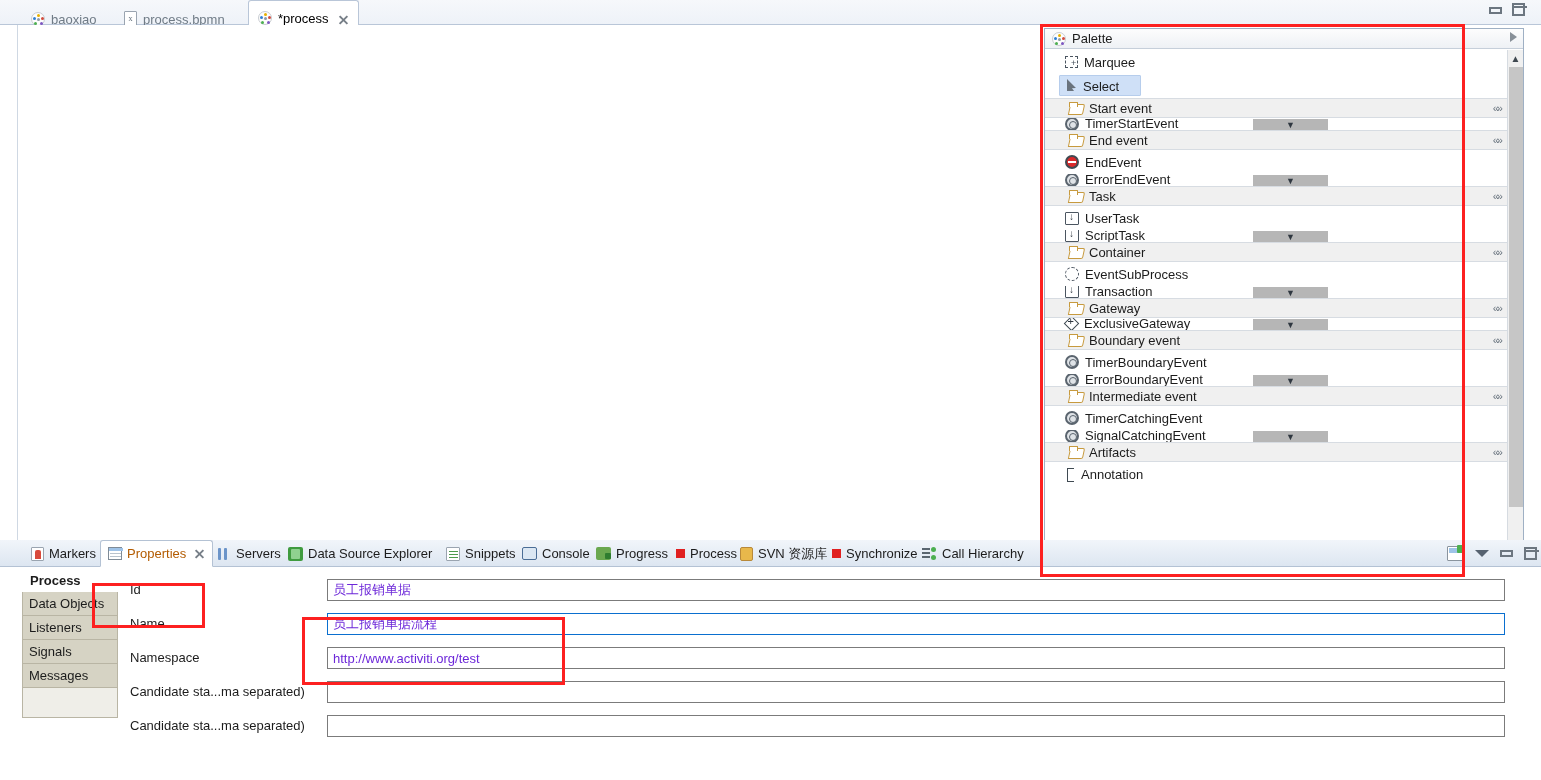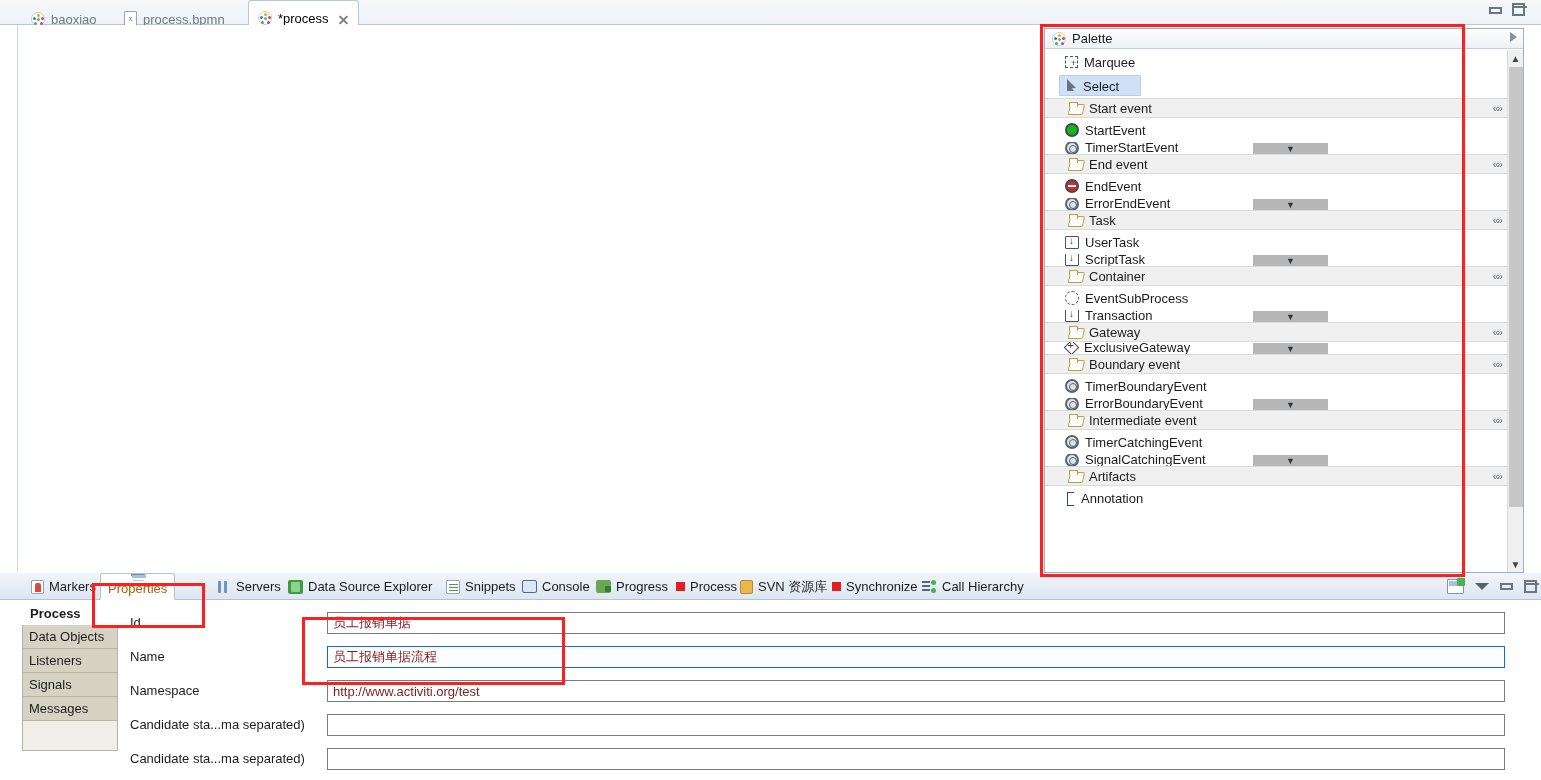--- a/index.html
+++ b/index.html
@@ -206,35 +206,35 @@
   .ico-annot { width:10px;height:13px;display:inline-block;position:relative; }
   .ico-annot::before{
     content:""; position:absolute; left:2px; top:0; width:6px; height:12px;
     border:1.5px solid #3f4a52; border-right:none;
   }
 
   .redbox { position:absolute; border:3px solid #fd2020; pointer-events:none; z-index:40; }
 
   
   .bottom-view {
-    position:absolute; left:0; top:573px; width:1541px; height:207px;
+    position:absolute; left:0; top:540px; width:1541px; height:207px;
     background:#ffffff;
   }
   .view-tabbar {
     position:absolute; left:0; top:0; width:1541px; height:27px;
     background: linear-gradient(to bottom,#f1f5fa 0%,#dde6f1 100%);
     border-bottom:1px solid #b4c2d4;
   }
   .vtab {
     position:absolute; top:0; height:27px; display:flex; align-items:center; gap:5px;
     padding:0 7px; font-size:13px; white-space:nowrap; color:#1c1c1c;
   }
   .vtab.active {
     background:#ffffff; border:1px solid #b4c2d4; border-bottom-color:#fff;
-    border-radius:3px 3px 0 0; color:#b35b00;flex-direction:column;
+    border-radius:3px 3px 0 0; color:#b35b00;
   }
   .vtoolbar { position:absolute; right:4px; top:0; height:27px; display:flex; align-items:center; gap:11px; }
 
   .ico-marker { width:13px;height:14px;display:inline-block;position:relative;background:#fff;border:1px solid #9aa4b0;border-radius:1px; }
   .ico-marker::after{ content:""; position:absolute; left:3px; top:2px; width:6px;height:9px; background:#d84a3c; border-radius:2px 2px 0 0; }
   .ico-props { width:14px;height:13px;display:inline-block;border:1px solid #7f8b97; background:#fff; position:relative; }
   .ico-props::before{ content:""; position:absolute; left:0; top:0; width:14px;height:3px; background:#9fc3e8; }
   .ico-props::after{ content:""; position:absolute; left:1px; top:5px; width:11px;height:1px; box-shadow:0 3px 0 #b9c3cd; background:#b9c3cd; }
   .ico-servers { width:15px;height:14px;display:inline-block;position:relative; }
   .ico-servers::before{ content:""; position:absolute;left:2px;top:1px;width:3px;height:12px;background:#6b94c9;border-radius:1px; }
@@ -268,21 +268,21 @@
   .ptab.blank { background:#efeee8; height:30px; }
   .form-rows { position:absolute; left:0; top:0; right:0; }
   .frow { position:absolute; left:0; width:100%; height:22px; }
   .frow .flabel {
     position:absolute; left:130px; top:0; font-size:13px; color:#1c1c1c;
     line-height:22px; white-space:nowrap;
   }
   .finput {
     position:absolute; left:327px; top:0; width:1178px; height:22px;
     border:1px solid #7b7b7b; background:#fff; font-size:13px;
-    padding:1px 5px; color:#7f1d1d; font-family:"Liberation Sans", sans-serif;
+    padding:1px 5px; color:#6d28d9; font-family:"Liberation Sans", sans-serif;
     line-height:19px; outline:none;
   }
   .finput.focused { border:1px solid #0a6fcf; }
 </style>
 </head>
 <body>
 
 <div id="app">
 
   <div class="editor-tabbar">
@@ -351,24 +351,20 @@
         <span class="selbox"></span>
         <span class="icn ico-cursor"></span>
         <span class="etxt">Select</span>
       </div>
 
       <div class="pal-section">
         <span class="ico-folder"></span>
         <span>Start event</span>
         <span class="collapse">«»</span>
       </div>
-      <div class="pal-entry">
-        <span class="icn ico-circle green"></span>
-        <span class="etxt">StartEvent</span>
-      </div>
       <div class="pal-entry clipped">
         <span class="icn ico-circle dbl"></span>
         <span class="etxt">TimerStartEvent</span>
         <span class="clip-chev" style="top:1px;">▼</span>
       </div>
 
       <div class="pal-section">
         <span class="ico-folder"></span>
         <span>End event</span>
         <span class="collapse">«»</span>

